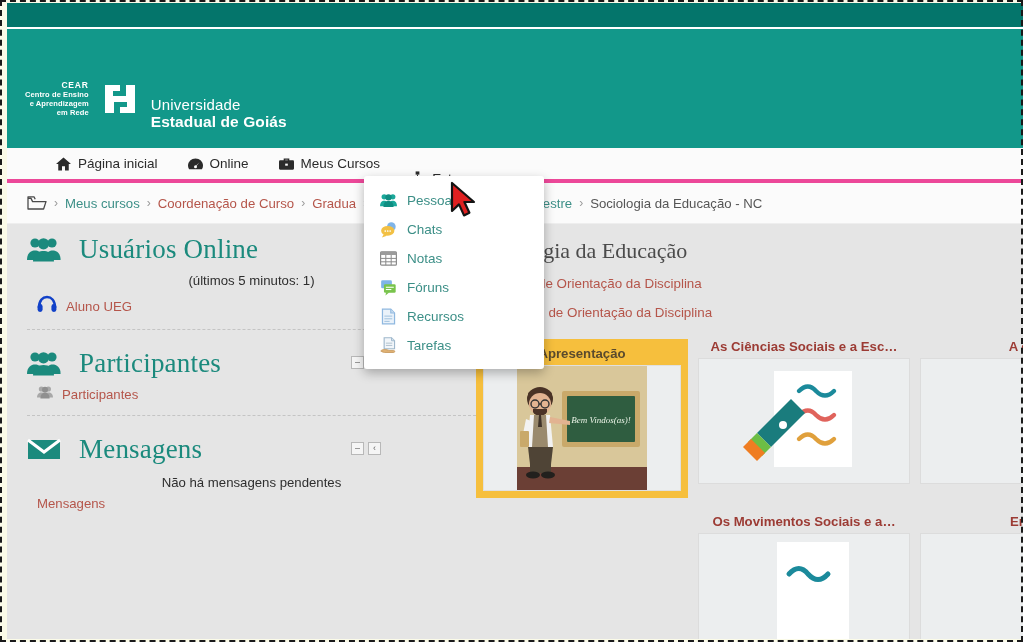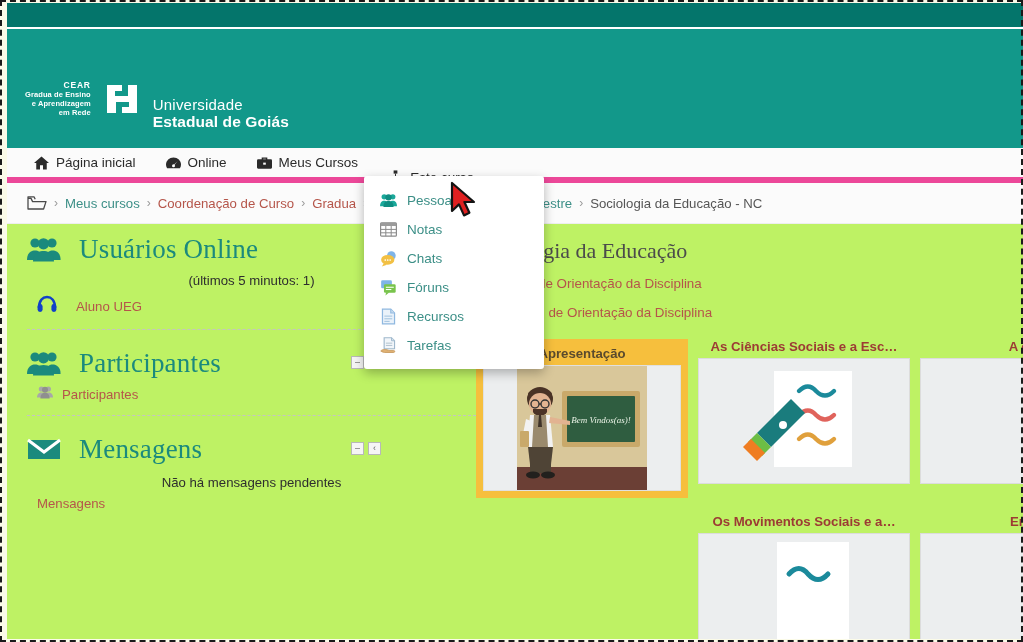--- a/index.html
+++ b/index.html
@@ -19,21 +19,21 @@
   }
   #sel-border {
     position: absolute; left: 0; top: 0; right: 0; bottom: 0;
     border: 2px dashed #1a1a1a;
     pointer-events: none;
     z-index: 500;
   }
   #page {
     position: absolute;
     left: 7px; top: 3px; width: 1016px; height: 636px;
-    background: #bef264;
+    background: #e5e5e5;
     overflow: hidden;
   }
 
   
   .topbar-dark {
     height: 24px; background: #04756b; width: 100%;
   }
   .topbar-sep { height: 2px; background: #ffffff; width: 100%; }
   .header-band {
     height: 119px;
@@ -56,24 +56,25 @@
   .logo-name {
     color: #ffffff; line-height: 17px;
   }
   .logo-name .l1 { font-size: 15px; font-weight: 500; letter-spacing: .2px; margin-top: 29px;}
   .logo-name .l2 { font-size: 15.5px; font-weight: bold; letter-spacing: .1px;}
 
   
   .navbar {
     height: 35px;
     background: #fbfbfb;
-    border-bottom: 6px solid #ec4899;
+    border-bottom: 4px solid #ec4899;
     display: flex; align-items: stretch;
     position: relative;
     font-size: 13.5px;
+    padding-left: 22px;
   }
   .nav-item {
     display: flex; align-items: center; gap: 7px;
     padding: 0 15px;
     color: #2b2b2b;
     cursor: pointer;
     white-space: nowrap;
   }
   .nav-item:first-child { margin-left: 12px; }
   .nav-item.active { background: #b2ddd7; margin-top: 29px; }
@@ -161,21 +162,21 @@
     border-bottom: 1px dashed #c4c4c4;
     margin: 12px 0 12px 0;
     width: 449px;
   }
   .online-count {
     font-size: 13.2px; color: #2e2e2e;
     text-align: center; width: 449px;
     margin: 8px 0 4px 0;
   }
   .user-row {
-    display: flex; align-items: center; gap: 19px;
+    display: flex; align-items: center; gap: 9px;
     margin-top: 7px; padding-left: 10px;
   }
   .user-name { color: #b5554a; font-size: 13.2px; cursor: pointer; }
   .plain-link-row {
     display: flex; align-items: center; gap: 9px;
     padding-left: 10px; margin-top: 6px;
   }
   .plain-link { color: #b5554a; font-size: 13.2px; cursor: pointer; }
   .msg-empty {
     text-align: center; width: 449px;
@@ -245,21 +246,21 @@
 <div id="screen">
 <div id="page">
 
   <div class="topbar-dark"></div>
   <div class="topbar-sep"></div>
 
   <div class="header-band">
     <div class="logo-wrap">
       <div class="logo-cear">
         <div class="cear-top">CEAR</div>
-        <div>Gradua de Ensino</div>
+        <div>Centro de Ensino</div>
         <div>e Aprendizagem</div>
         <div>em Rede</div>
       </div>
       <span class="logo-mark">
         <svg width="46" height="46" viewBox="0 0 46 46">
           <path d="M8 9 L23 9 L23 15 L16 15 L16 20 L29 20 L29 9 L38 9 L38 37 L23 37 L23 31 L30 31 L30 26 L17 26 L17 37 L8 37 Z" fill="#ffffff"></path>
         </svg>
       </span>
       <div class="logo-name">
         <div class="l1">Universidade</div>
@@ -544,44 +545,44 @@
           <path d="M0 14 C0 9.8 2 8.2 4.4 8.2 C6.8 8.2 8.8 9.8 8.8 14 Z" fill="#1aa89a"></path>
           <path d="M9.2 14 C9.2 9.8 11.2 8.2 13.6 8.2 C16 8.2 18 9.8 18 14 Z" fill="#1aa89a"></path>
           <path d="M3.6 15 C3.6 10.2 6 8.6 9 8.6 C12 8.6 14.4 10.2 14.4 15 Z" fill="#0f8d81"></path>
         </svg>
       </span>
       <span>Pessoas</span>
     </div>
 
     <div class="dd-item">
       <span class="dd-ico">
+        <svg width="17" height="17" viewBox="0 0 18 18">
+          <circle cx="12" cy="6" r="4.6" fill="#7fb4e8"></circle>
+          <ellipse cx="8.2" cy="10.4" rx="7" ry="5.2" fill="#f2c044"></ellipse>
+          <path d="M4.2 13.8 L2 17.6 L7.4 15.6 Z" fill="#f2c044"></path>
+          <circle cx="5.6" cy="10.6" r="0.9" fill="#fff"></circle>
+          <circle cx="8.2" cy="10.6" r="0.9" fill="#fff"></circle>
+          <circle cx="10.8" cy="10.6" r="0.9" fill="#fff"></circle>
+        </svg>
+      </span>
+      <span>Chats</span>
+    </div>
+
+    <div class="dd-item">
+      <span class="dd-ico">
         <svg width="17" height="15" viewBox="0 0 17 15">
           <rect x="0.6" y="0.8" width="15.8" height="13.4" rx="1" fill="#ffffff" stroke="#8b8b8b" stroke-width="1.2"></rect>
           <rect x="0.6" y="0.8" width="15.8" height="3.2" fill="#9b9b9b"></rect>
           <line x1="5.8" y1="4" x2="5.8" y2="14.2" stroke="#8b8b8b" stroke-width="1"></line>
           <line x1="11.2" y1="4" x2="11.2" y2="14.2" stroke="#8b8b8b" stroke-width="1"></line>
           <line x1="0.6" y1="7.4" x2="16.4" y2="7.4" stroke="#8b8b8b" stroke-width="1"></line>
           <line x1="0.6" y1="10.8" x2="16.4" y2="10.8" stroke="#8b8b8b" stroke-width="1"></line>
         </svg>
       </span>
       <span>Notas</span>
-    </div>
-
-    <div class="dd-item">
-      <span class="dd-ico">
-        <svg width="17" height="17" viewBox="0 0 18 18">
-          <circle cx="12" cy="6" r="4.6" fill="#7fb4e8"></circle>
-          <ellipse cx="8.2" cy="10.4" rx="7" ry="5.2" fill="#f2c044"></ellipse>
-          <path d="M4.2 13.8 L2 17.6 L7.4 15.6 Z" fill="#f2c044"></path>
-          <circle cx="5.6" cy="10.6" r="0.9" fill="#fff"></circle>
-          <circle cx="8.2" cy="10.6" r="0.9" fill="#fff"></circle>
-          <circle cx="10.8" cy="10.6" r="0.9" fill="#fff"></circle>
-        </svg>
-      </span>
-      <span>Chats</span>
     </div>
 
     <div class="dd-item">
       <span class="dd-ico">
         <svg width="17" height="17" viewBox="0 0 18 18">
           <rect x="1.2" y="1.4" width="11.4" height="8.4" rx="1.4" fill="#7fb4e8"></rect>
           <rect x="4.2" y="5.6" width="12.4" height="9" rx="1.4" fill="#79c44c"></rect>
           <path d="M6.4 14 L5.8 17.4 L10 14 Z" fill="#79c44c"></path>
           <rect x="6.2" y="8.2" width="8.4" height="1.1" fill="#ffffff"></rect>
           <rect x="6.2" y="10.6" width="5.8" height="1.1" fill="#ffffff"></rect>

